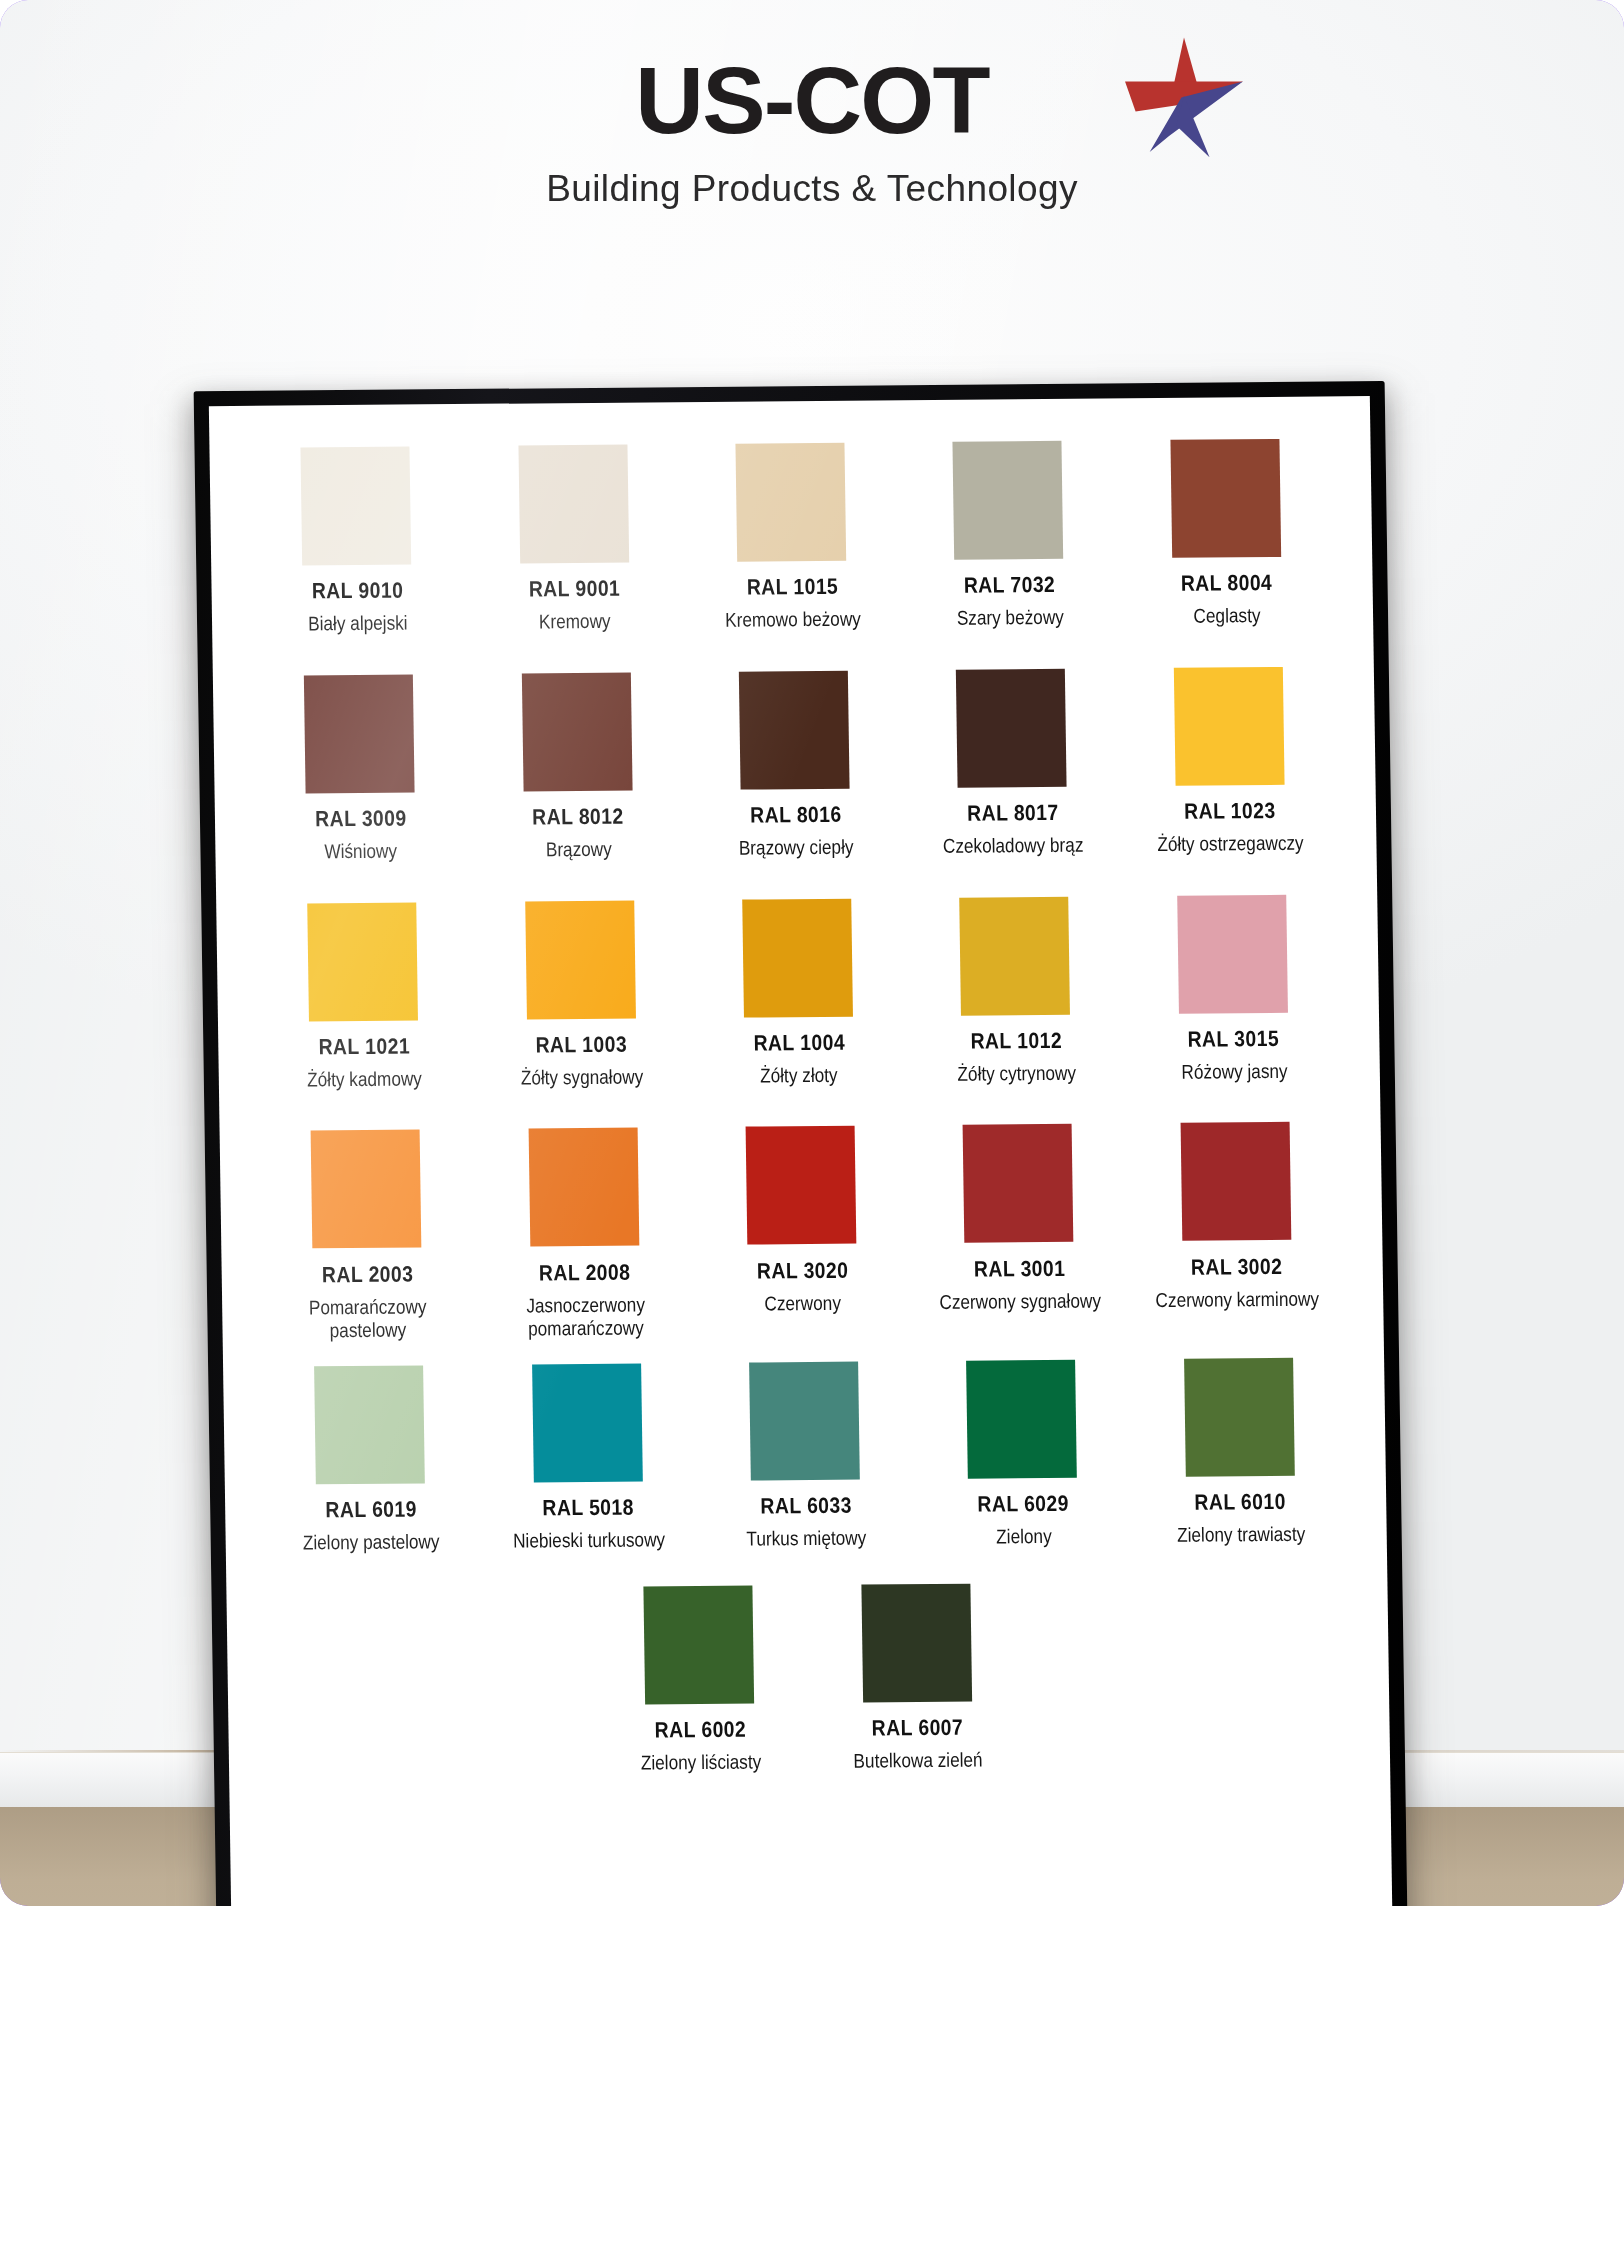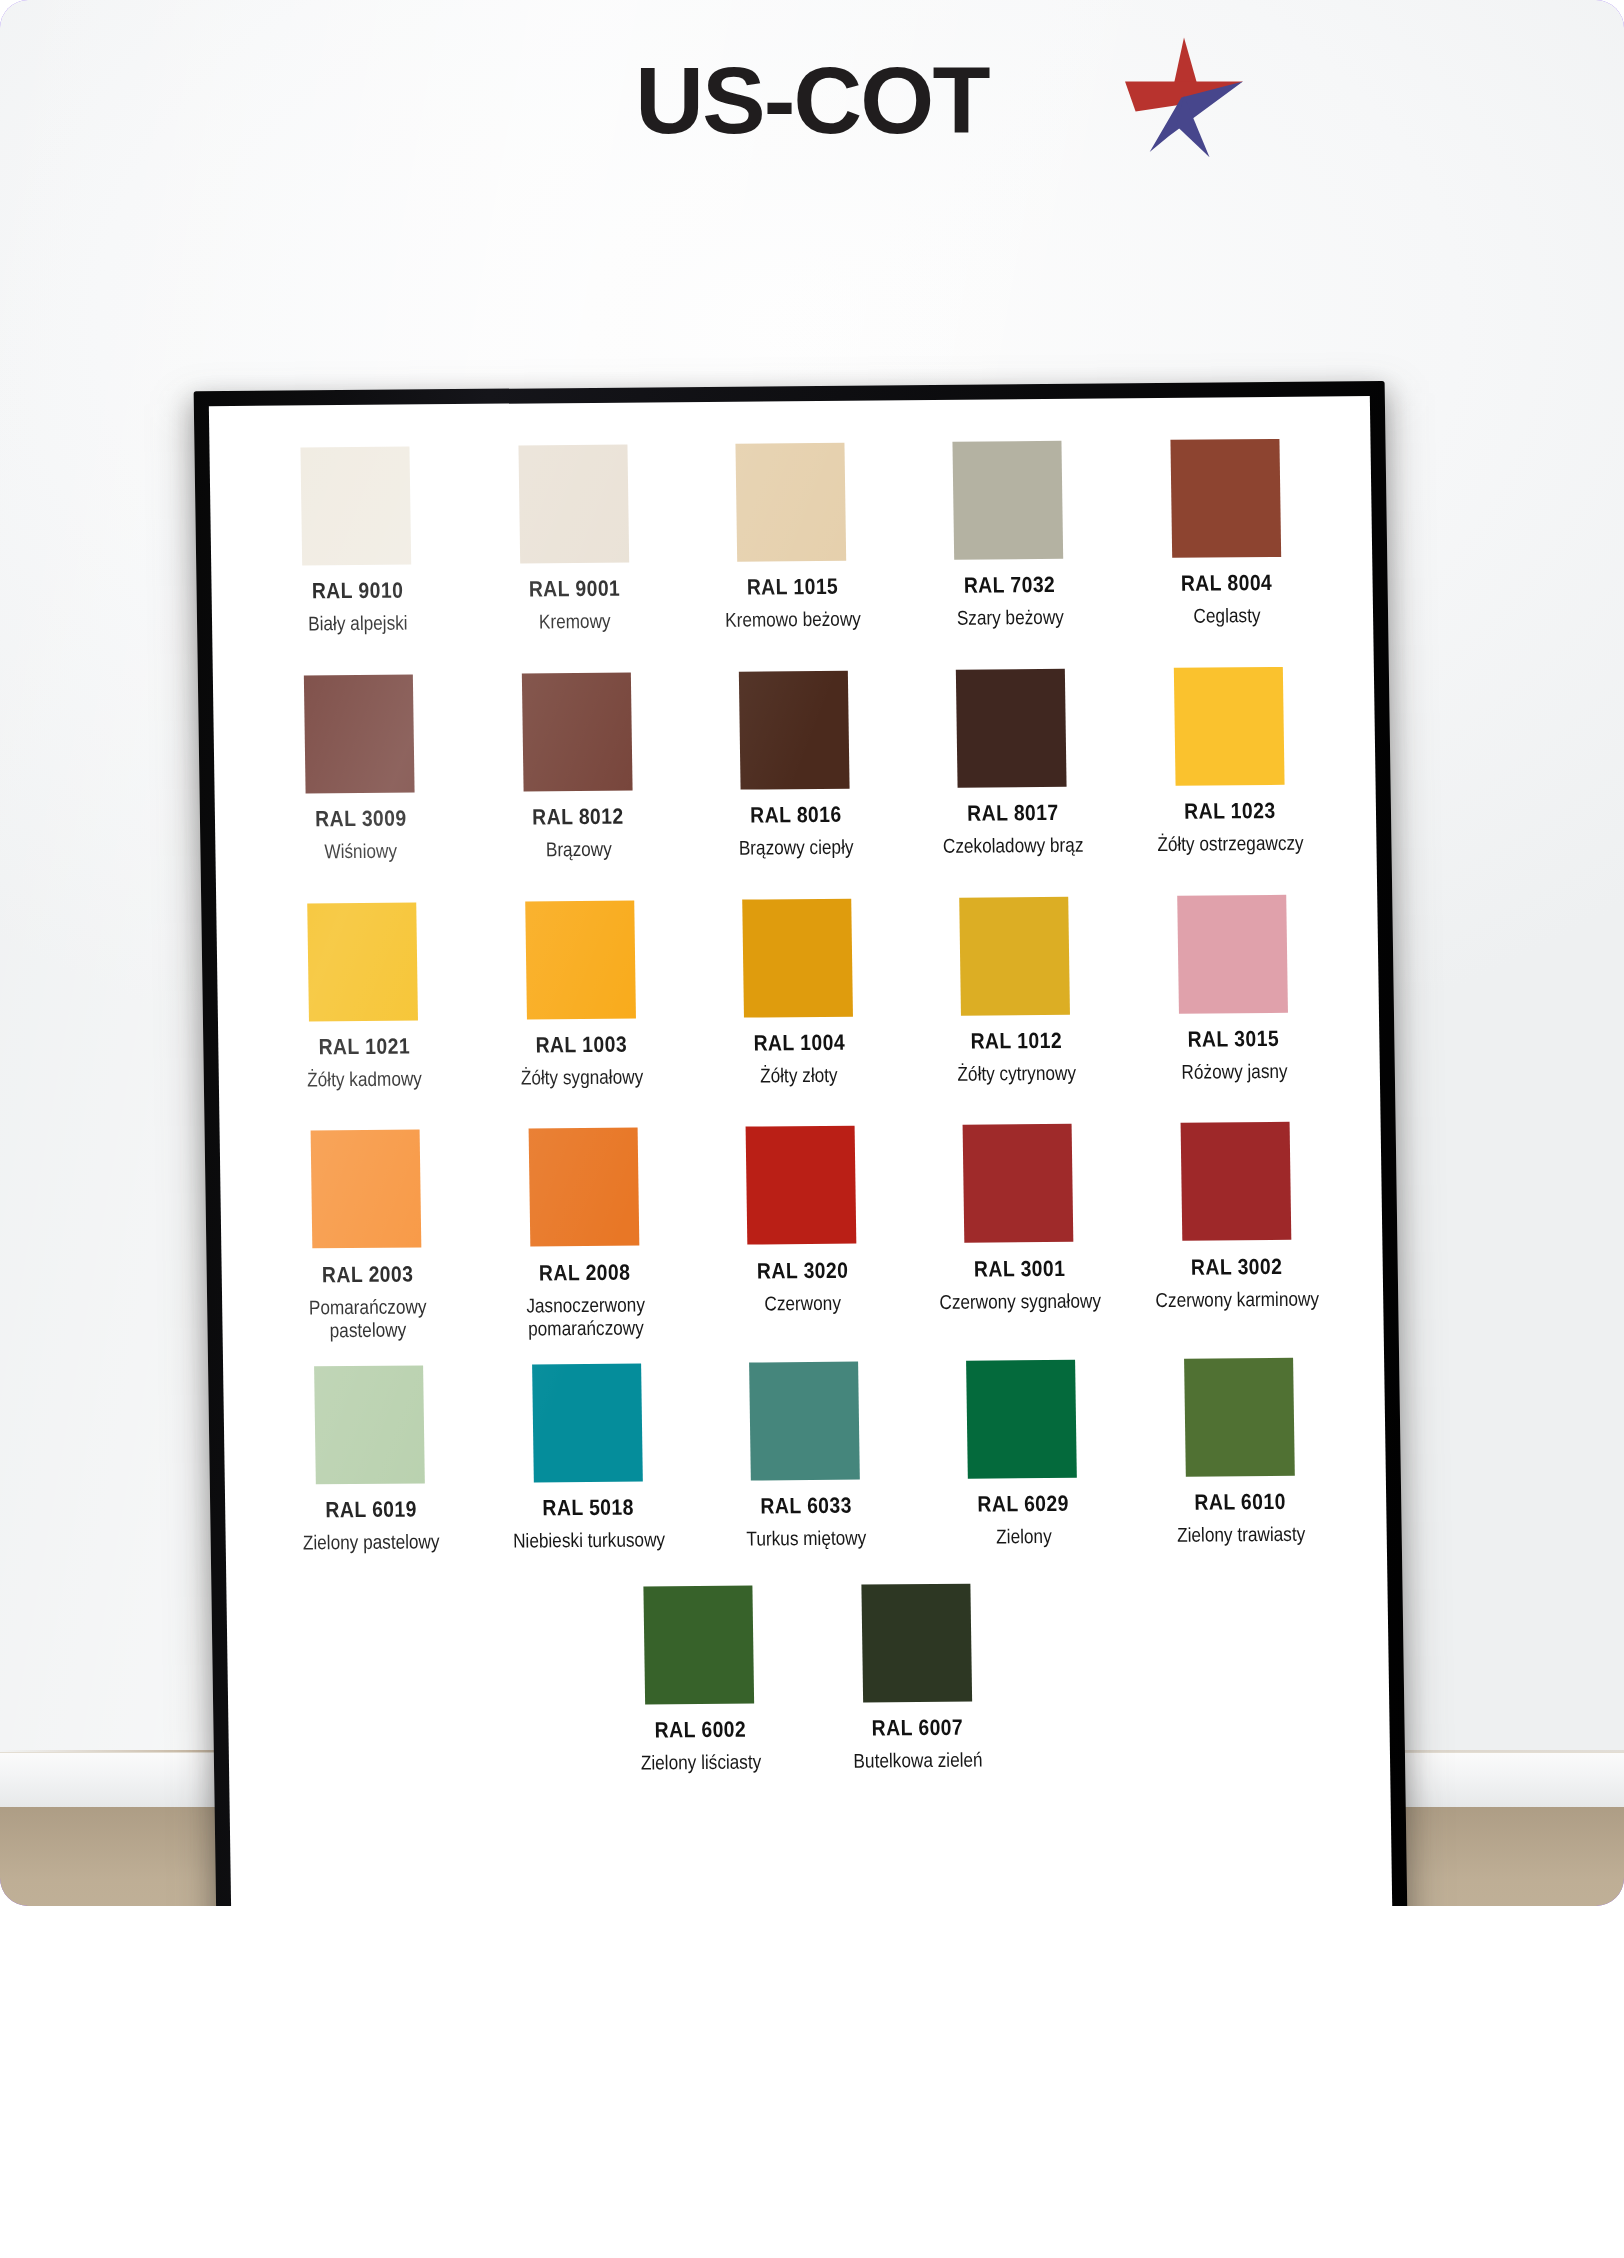--- a/index.html
+++ b/index.html
@@ -252,20 +252,21 @@
   <div class="brand">
     <div class="logo-row">
       <span class="logo-word">US-CO</span><span class="logo-word">T</span>
       <svg class="logo-star" viewBox="0 0 150 150" aria-hidden="true">
         <polygon points="75,12 92,72 62,72" fill="#b8332e"></polygon>
         <polygon points="8,62 142,62 86,86 20,96" fill="#b8332e"></polygon>
         <polygon points="142,62 58,124 36,142 72,80" fill="#47468c"></polygon>
         <polygon points="75,78 104,148 66,112" fill="#47468c"></polygon>
       </svg>
     </div>
+    <div class="tagline">Building Products &amp; Technology</div>
   </div>
 
   <div id="poster-wrap">
     <div class="poster-shadow"></div>
     <div class="frame">
       <div class="mat">
         <div class="glass-glare"></div>
 
         <div class="grid">
 

